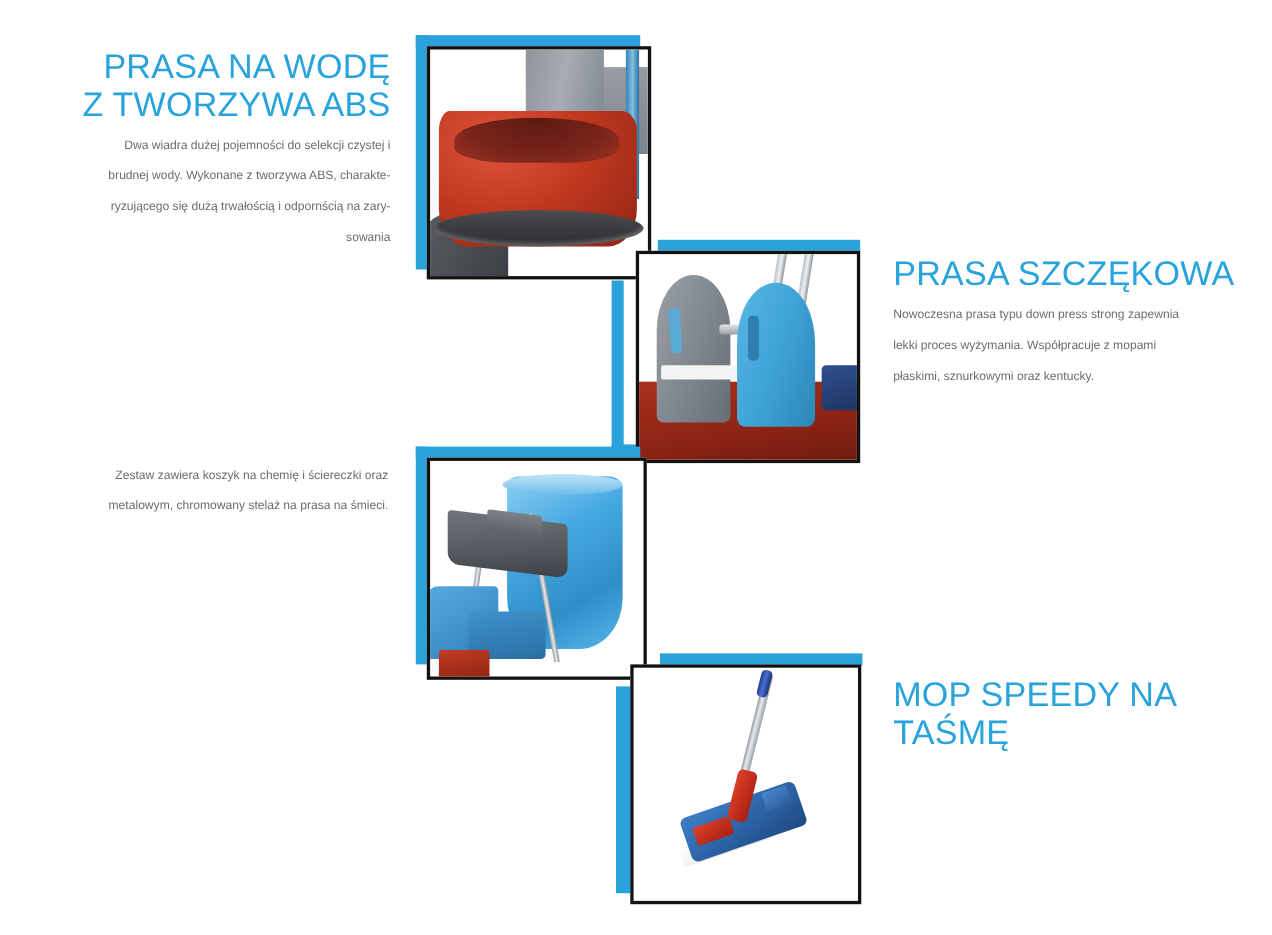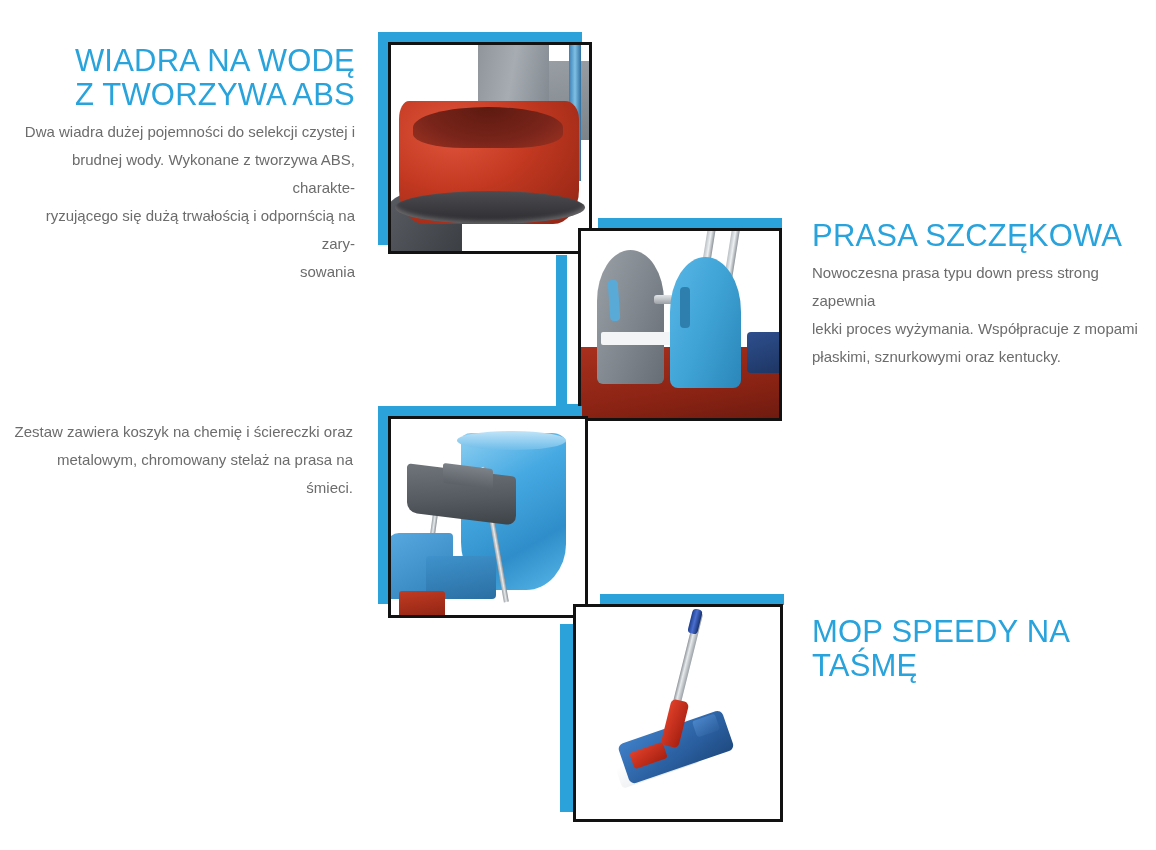--- a/index.html
+++ b/index.html
@@ -22,35 +22,35 @@
     color: #29a3dc;
     font-weight: 400;
     font-size: 31px;
     line-height: 34px;
     letter-spacing: 0.2px;
     margin: 0 0 6px 0;
     white-space: pre-line;
   }
   .feature-body {
     color: #6c6c6c;
-    font-size: 15px;
+    font-size: 11px;
     line-height: 28px;
     margin: 0;
     white-space: pre-line;
   }
 
   .align-right .feature-title,
   .align-right .feature-body { text-align: right; }
   .align-left .feature-title,
   .align-left .feature-body { text-align: left; }
 
   
   .txt-buckets { left: 10px; top: 44px; width: 345px; }
   
-  .txt-press   { left: 812px; top: 219px; width: 340px; }
+  .txt-press   { left: 812px; top: 232px; width: 340px; }
   
   .txt-basket  { left: 8px; top: 418px; width: 345px; }
   
   .txt-mop     { left: 812px; top: 615px; width: 340px; }
 
   
   .frame { position: absolute; }
   .frame .accent {
     position: absolute;
     background: #2ba3da;
@@ -267,21 +267,21 @@
     background: linear-gradient(160deg,#ffffff,#dfe3e6);
     transform: rotate(-19deg); border-radius: 4px;
   }
 </style>
 </head>
 <body>
 
 <div class="stage">
 
   <div class="feature-text txt-buckets align-right">
-    <h2 class="feature-title">WIADRA NA WODĘ
+    <h2 class="feature-title">PRASA NA WODĘ
 Z TWORZYWA ABS</h2>
     <p class="feature-body">Dwa wiadra dużej pojemności do selekcji czystej i
 brudnej wody. Wykonane z tworzywa ABS, charakte-
 ryzującego się dużą trwałością i odpornścią na zary-
 sowania</p>
   </div>
 
   <div class="feature-text txt-press align-left">
     <h2 class="feature-title">PRASA SZCZĘKOWA</h2>
     <p class="feature-body">Nowoczesna prasa typu down press strong zapewnia

